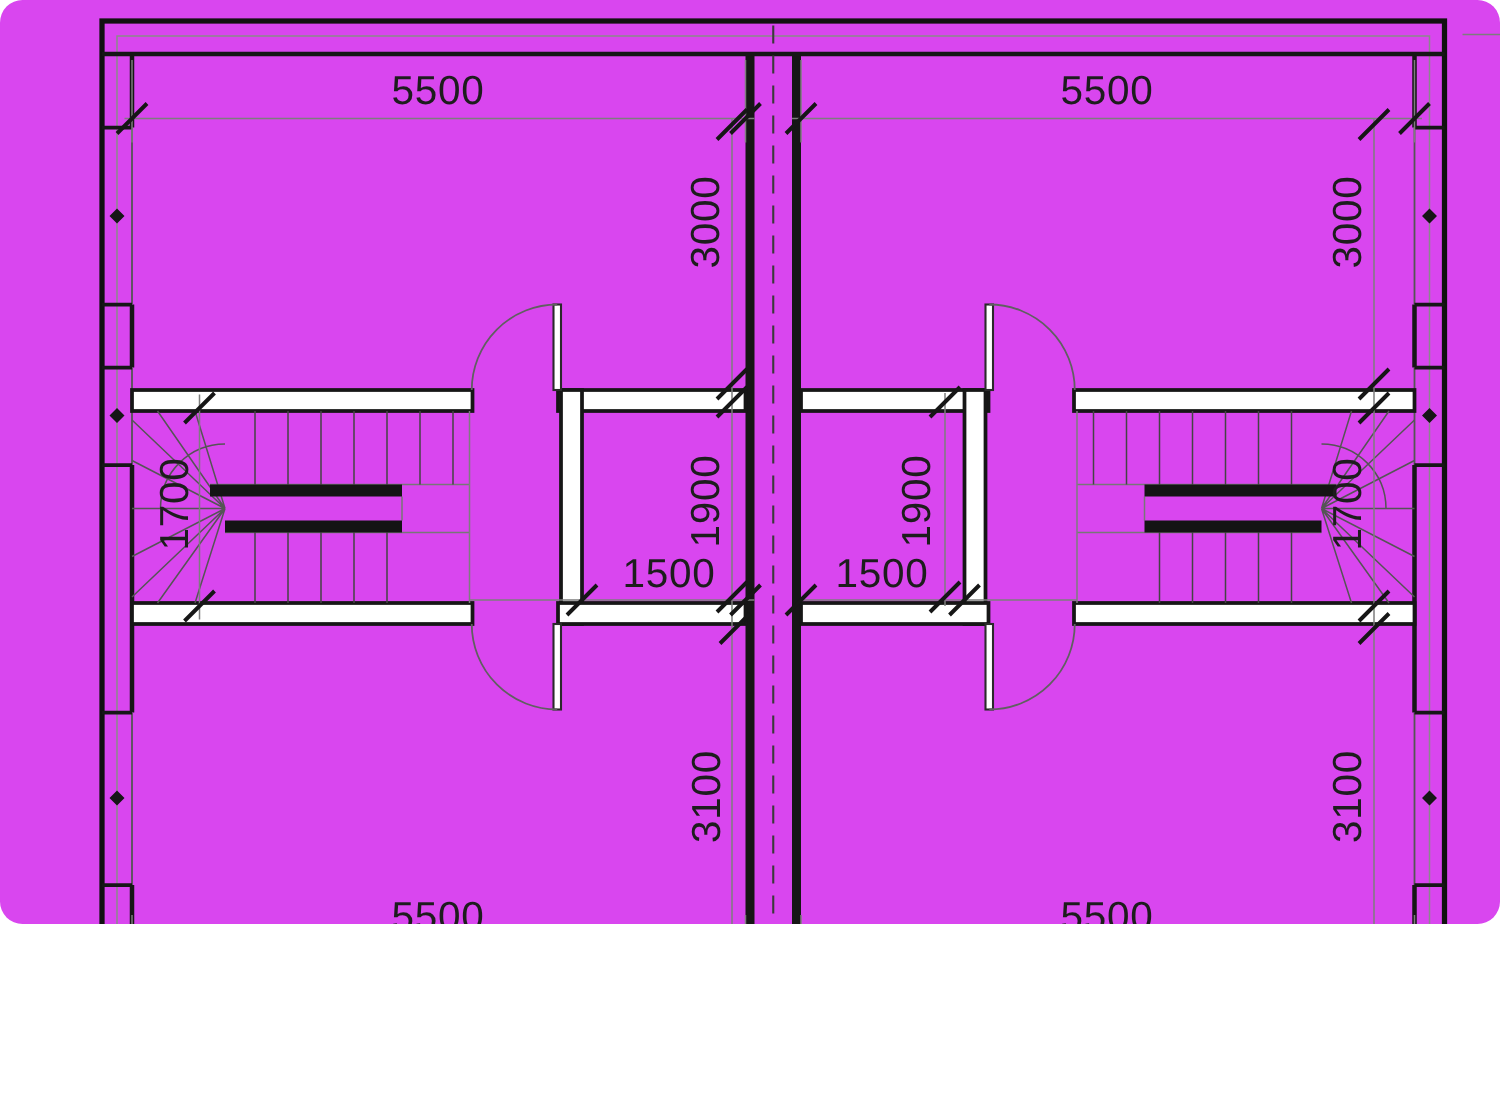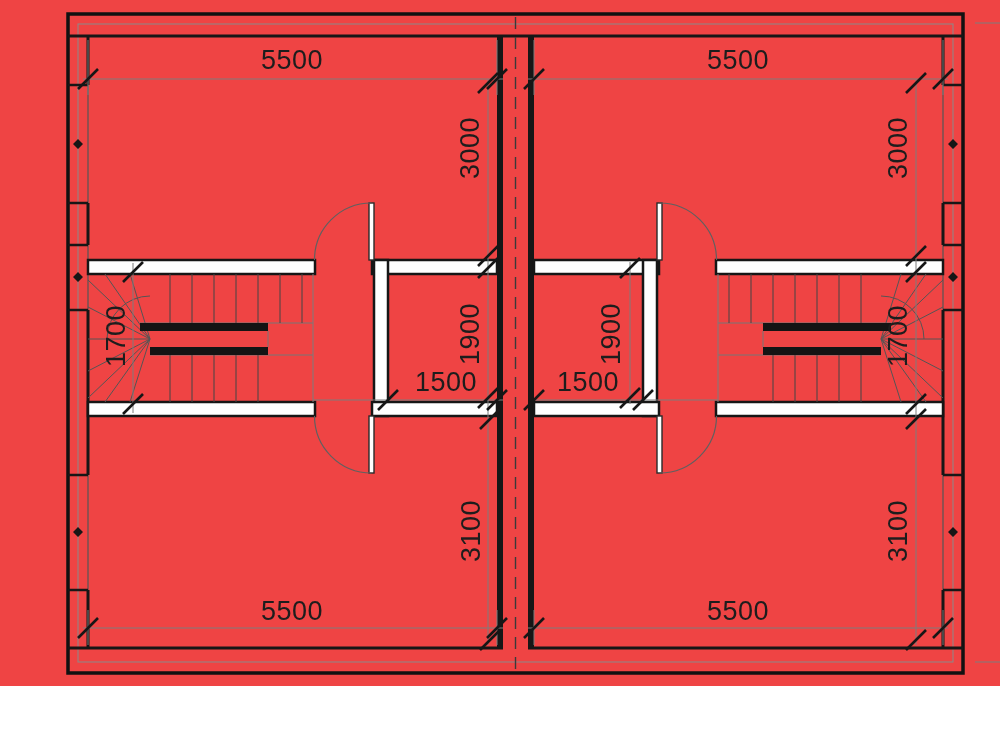--- a/index.html
+++ b/index.html
@@ -1,17 +1,17 @@
 <!DOCTYPE html>
 <html><head>
 <meta charset="utf-8">
 <style>
   html,body{margin:0;padding:0;background:#fff;}
-  .canvas{position:relative;width:1000px;height:686px;background:#ef4444;overflow:hidden;
-          font-family:"Liberation Sans",sans-serif;}
+  .canvas{position:relative;width:1000px;height:616px;background:#d946ef;overflow:hidden;
+          font-family:"Liberation Sans",sans-serif;border-radius:15px;}
   svg text{font-family:"Liberation Sans",sans-serif;font-size:27px;fill:#1d1d1d;letter-spacing:0.5px;}
   .wall-outline{fill:#ffffff;stroke:#161616;stroke-width:2.5;}
   .leaf{fill:#ffffff;stroke:#2a2a2a;stroke-width:1.4;}
 </style>
 </head>
 <body>
 
 <div class="canvas">
 <svg width="1000" height="730" viewBox="0 0 1000 730" xmlns="http://www.w3.org/2000/svg">
 

